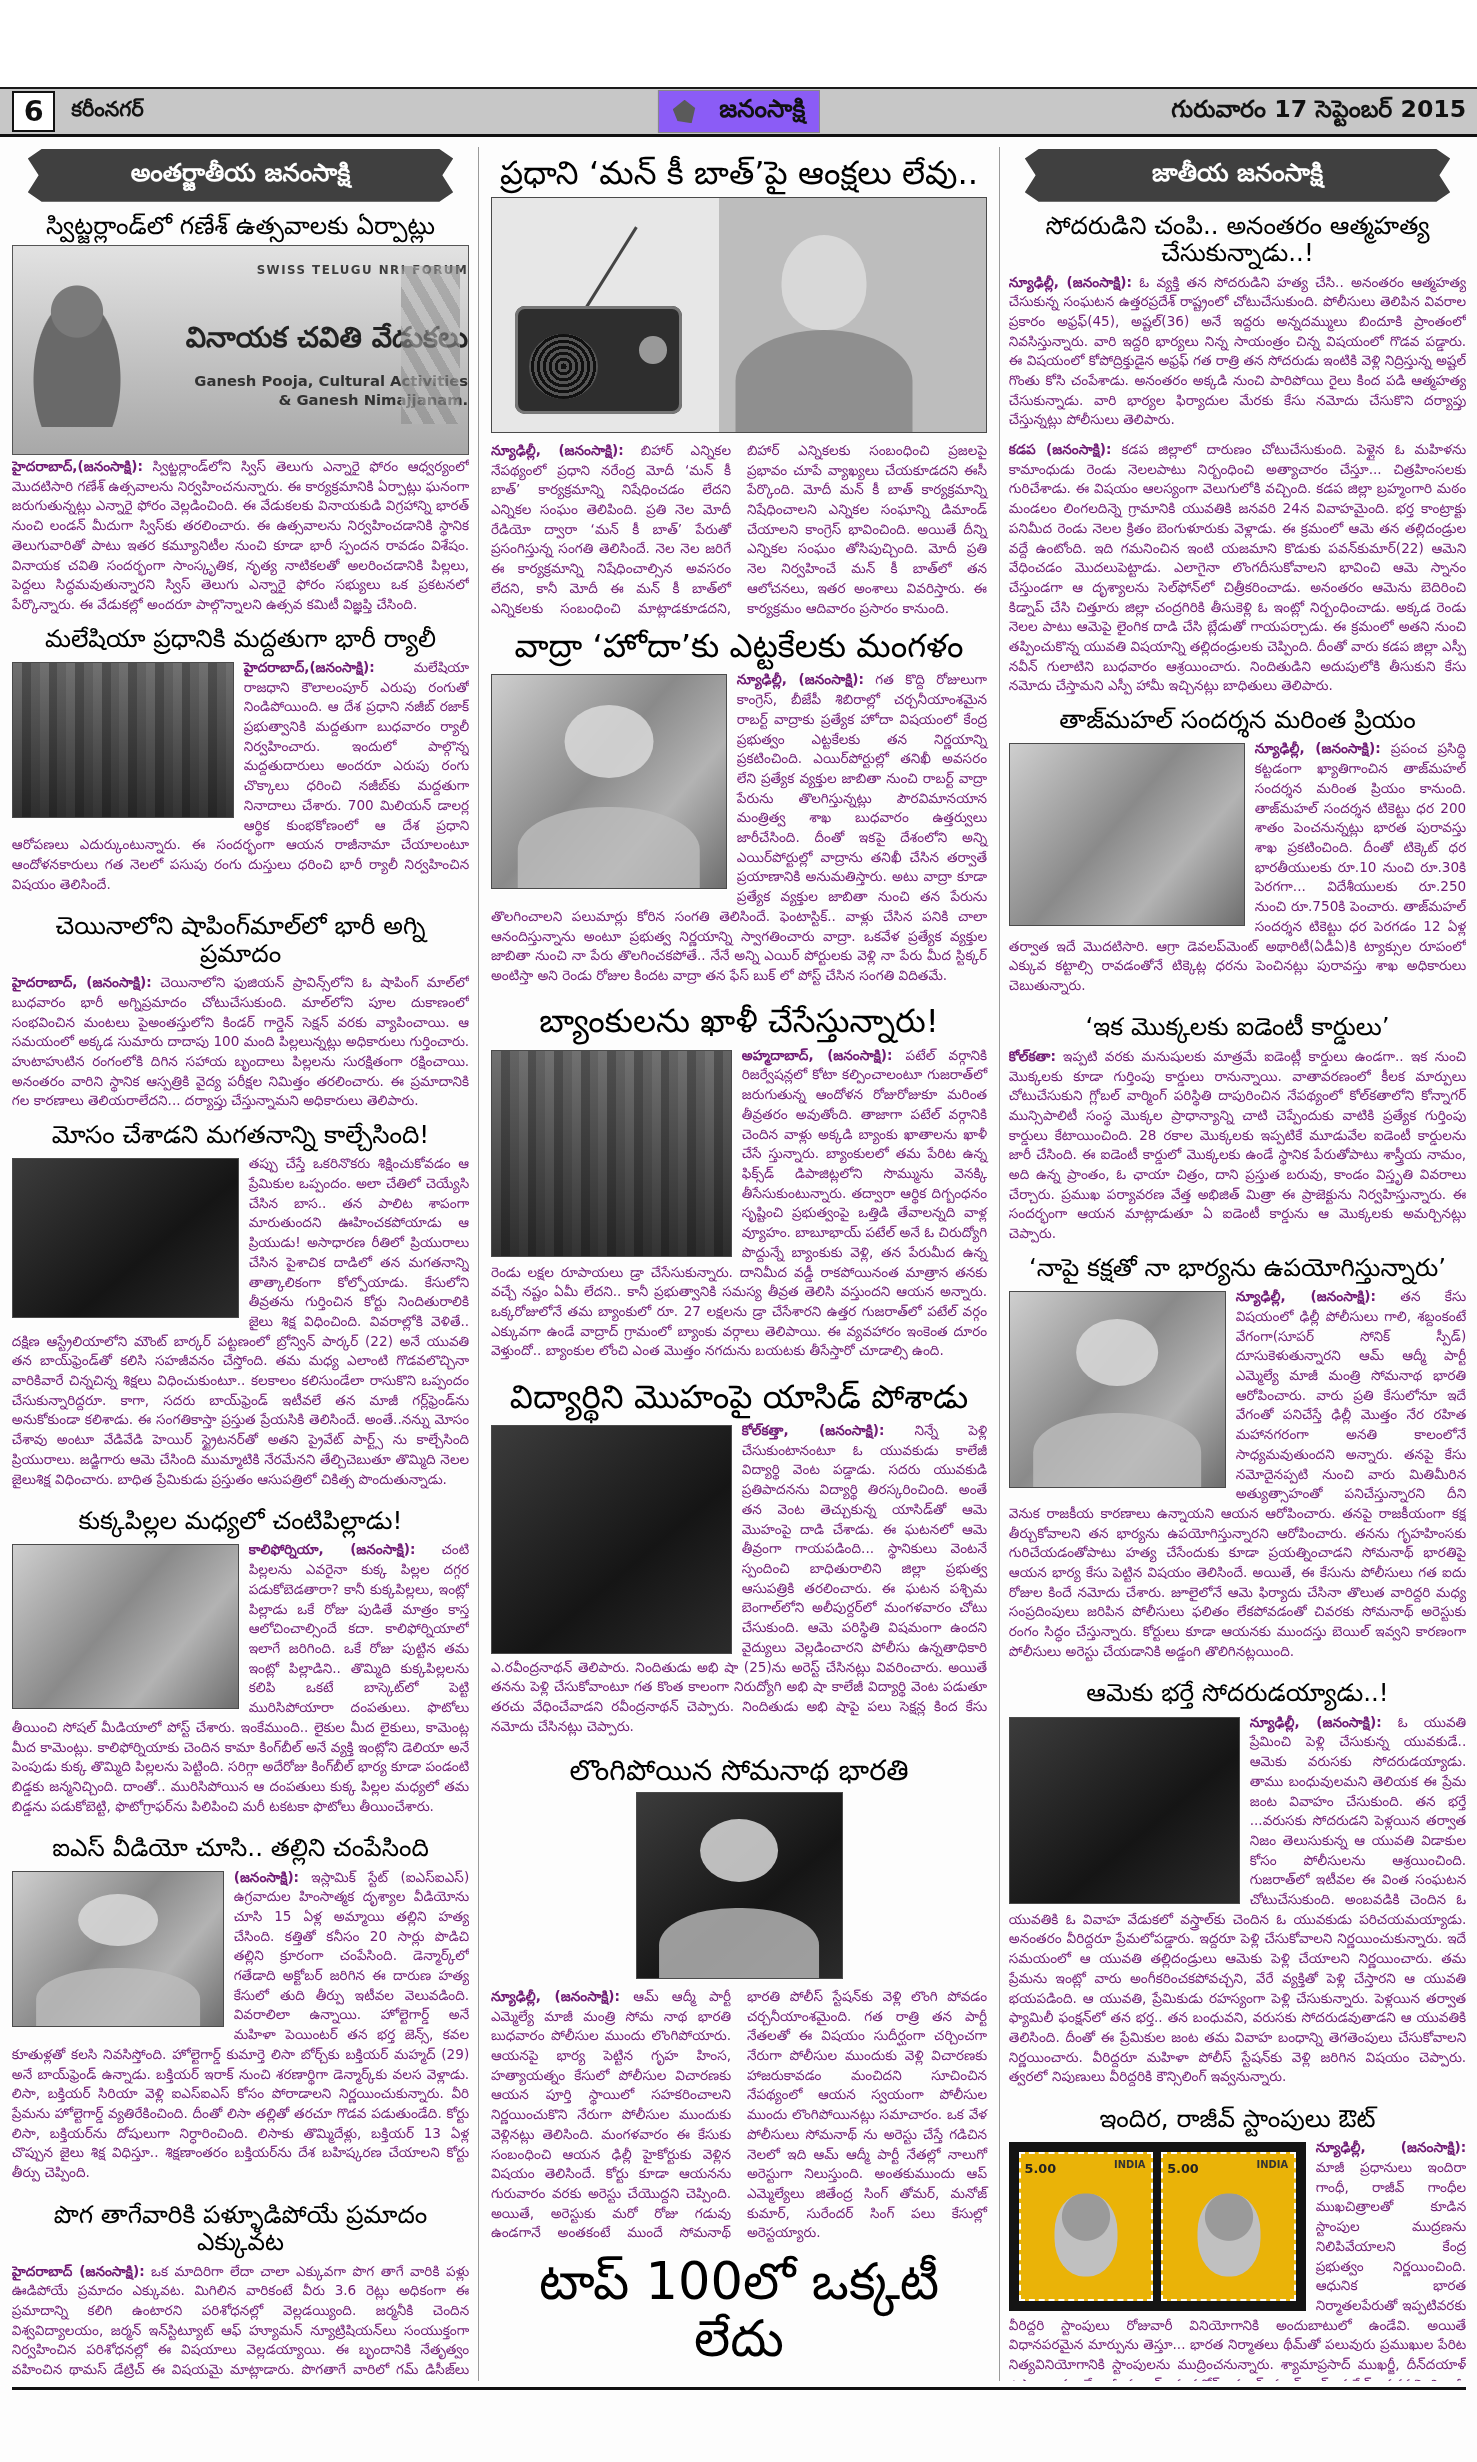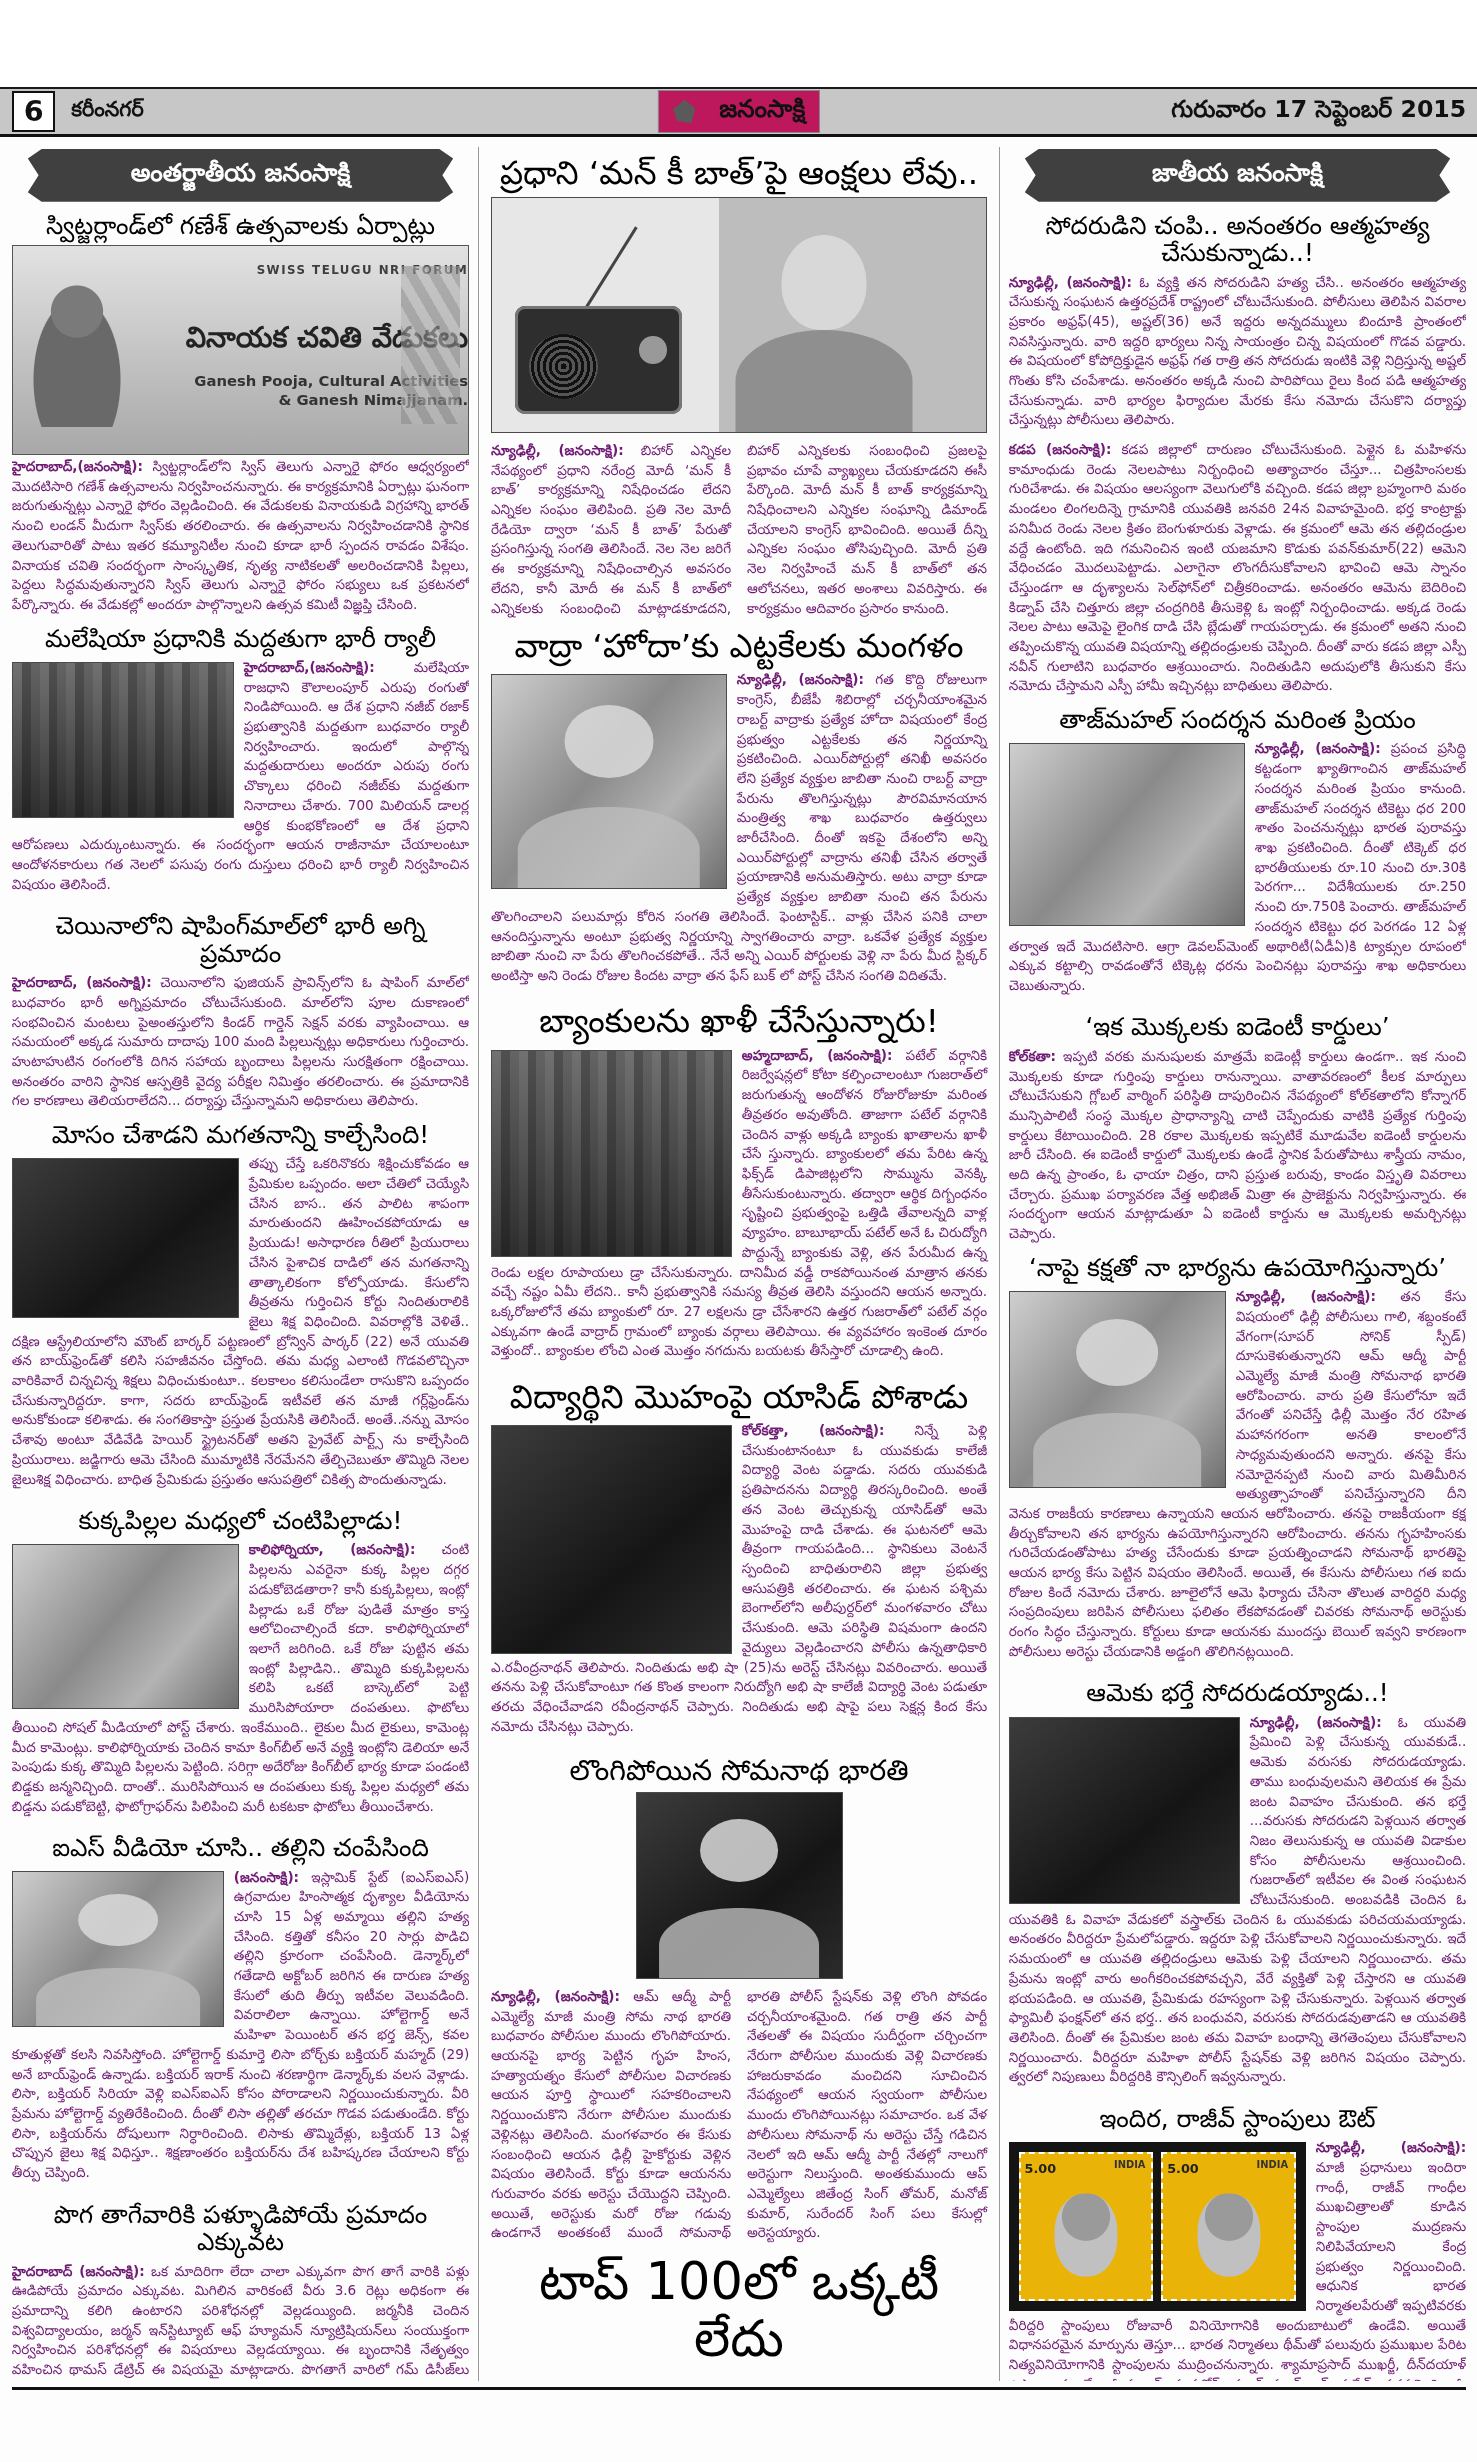--- a/index.html
+++ b/index.html
@@ -5,21 +5,21 @@
   html,body{margin:0;padding:0;}
   body{width:1478px;height:2463px;background:#fdfdfd;color:#111;
        font-family:"DejaVu Sans","Liberation Sans",sans-serif;position:relative;overflow:hidden;}
   .topspace{height:87px;background:#fff;}
   
   .header-bar{height:45px;background:#c7c7c7;border-top:2px solid #1a1a1a;border-bottom:3px solid #111;
               display:flex;align-items:center;padding:0 11.8px;position:relative;}
   .pagenum{background:#fff;border:2px solid #111;font-size:28.6px;font-weight:bold;line-height:37px;
            padding:0 9.9px;margin-right:15.8px;}
   .edition{font-weight:bold;font-size:20.7px;}
-  .masthead{position:absolute;left:50%;transform:translateX(-50%);background:#be185d;border:1px solid #888;
+  .masthead{position:absolute;left:50%;transform:translateX(-50%);background:#8b5cf6;border:1px solid #888;
             padding:3px 13.8px;font-size:24.6px;font-weight:bold;display:flex;align-items:center;gap:23px;}
   .mast-glyph{width:23.6px;height:23.6px;background:#5a5a5a;
               clip-path:polygon(50% 0,95% 35%,80% 100%,20% 90%,0 40%);}
   .hdr-date{margin-left:auto;font-weight:bold;font-size:23.6px;}
   
   .content{display:flex;padding:9.9px 11.8px 0;}
   .col{overflow:hidden;height:2234px;}
   .col-left{width:459px;}
   .col-mid{width:498px;padding:0 11.8px;margin:0 8.9px;border-left:1px solid #9a9a9a;border-right:1px solid #9a9a9a;}
   .col-right{width:459px;}

